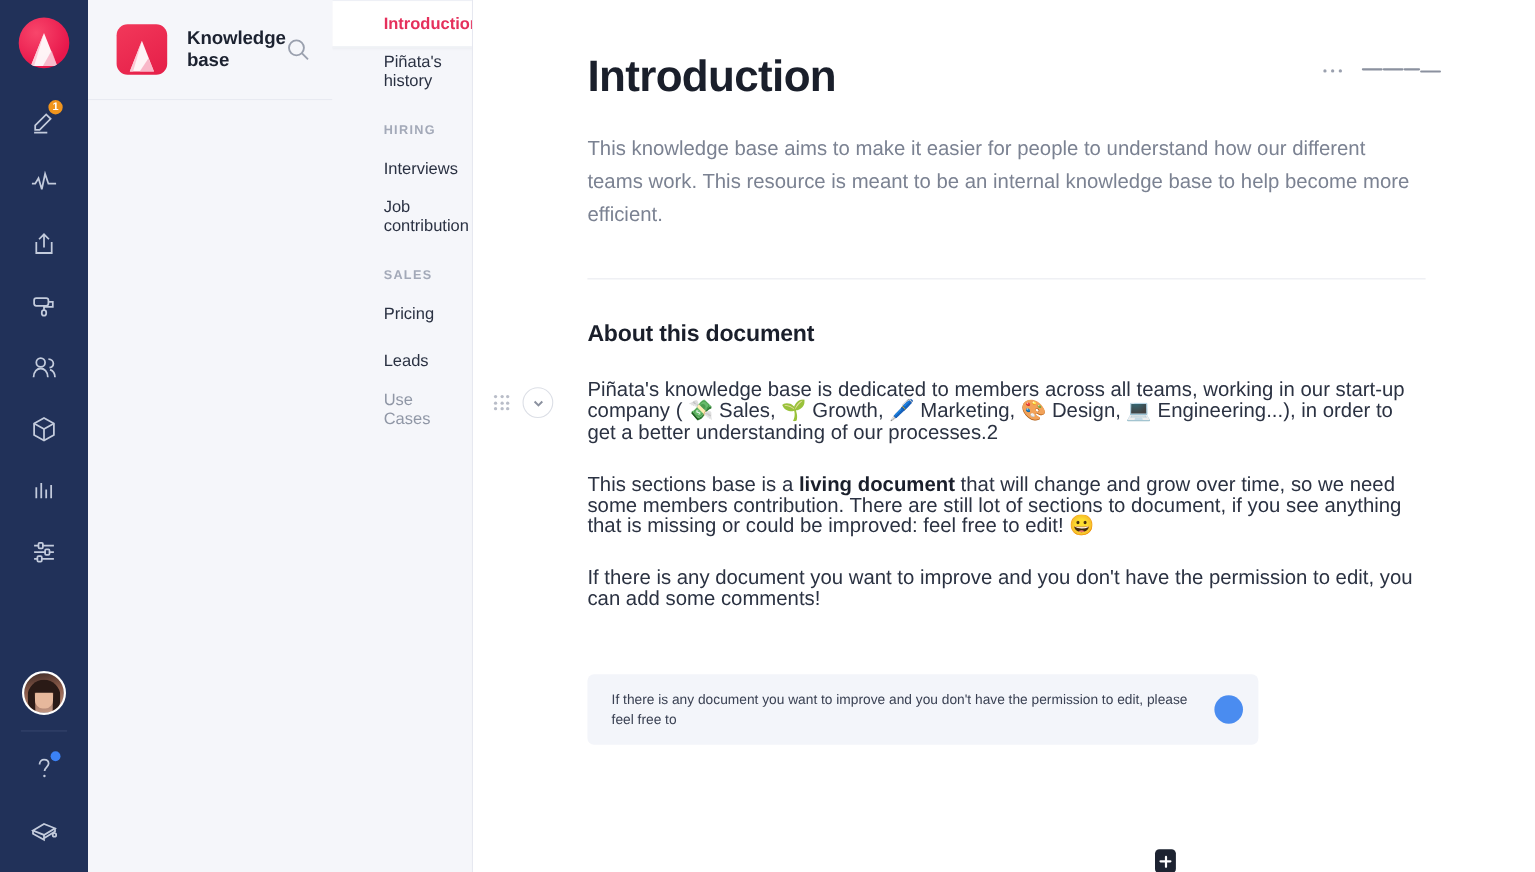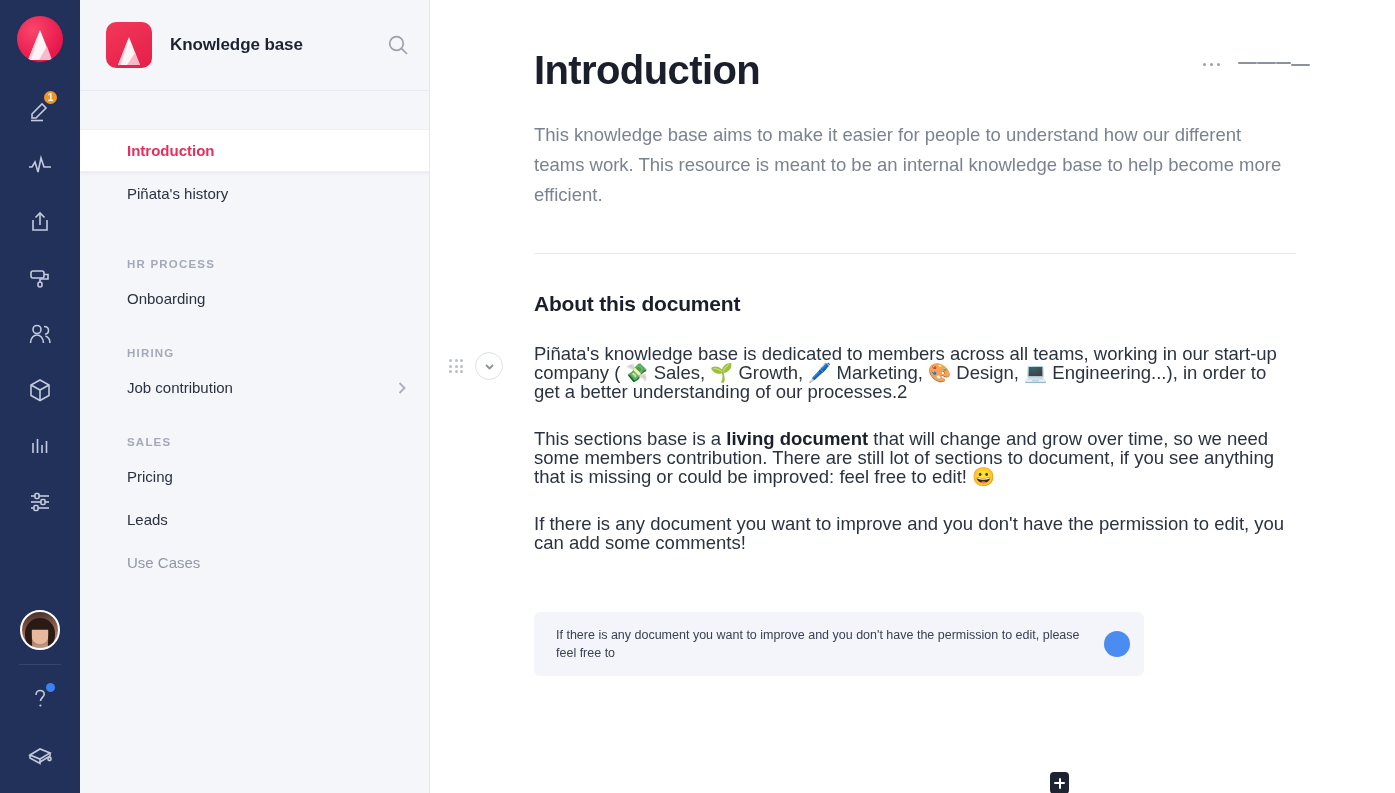--- a/index.html
+++ b/index.html
@@ -63,21 +63,21 @@
   .rail-bottom { display: flex; flex-direction: column; align-items: center; padding-bottom: 10px; }
   .help-dot {
     position: absolute; top: 12px; right: 13px;
     width: 9px; height: 9px; border-radius: 50%; background: #3b82f6;
   }
 
   
   .sidebar {
     width: 350px; flex: 0 0 350px; height: 793px;
     background: #f5f6fa; border-right: 1px solid #e6e8f0;
-    display: flex; flex-direction: column;
+    display: flex; flex-direction: row;
   }
   .sb-header {
     height: 91px; display: flex; align-items: center;
     padding: 0 20px 0 26px; border-bottom: 1px solid #e8eaf1;
   }
   .sb-logo {
     width: 46px; height: 46px; border-radius: 10px;
     background: linear-gradient(150deg, #f2385a 0%, #e51e48 100%);
     display: flex; align-items: flex-end; justify-content: center;
     overflow: hidden; flex: 0 0 46px;
@@ -320,29 +320,26 @@
 
       <div>
         <div class="sb-item active">
           <span>Introduction</span>
         </div>
         <div class="sb-item">
           <span>Piñata's history</span>
         </div>
       </div>
 
-      <div class="sb-sec-wrap first">
-        <div class="sb-section">HR PROCESS</div>
-        <div class="sb-item">
-          <span>Onboarding</span>
-        </div>
-      </div>
 
       <div class="sb-sec-wrap">
         <div class="sb-section">HIRING</div>
+        <div class="sb-item">
+          <span>Interviews</span>
+        </div>
         <div class="sb-item">
           <span>Job contribution</span>
           <svg class="chev" width="14" height="14" viewBox="0 0 14 14">
             <polyline points="4.5,2 9.5,7 4.5,12"></polyline>
           </svg>
         </div>
       </div>
 
       <div class="sb-sec-wrap">
         <div class="sb-section">SALES</div>

